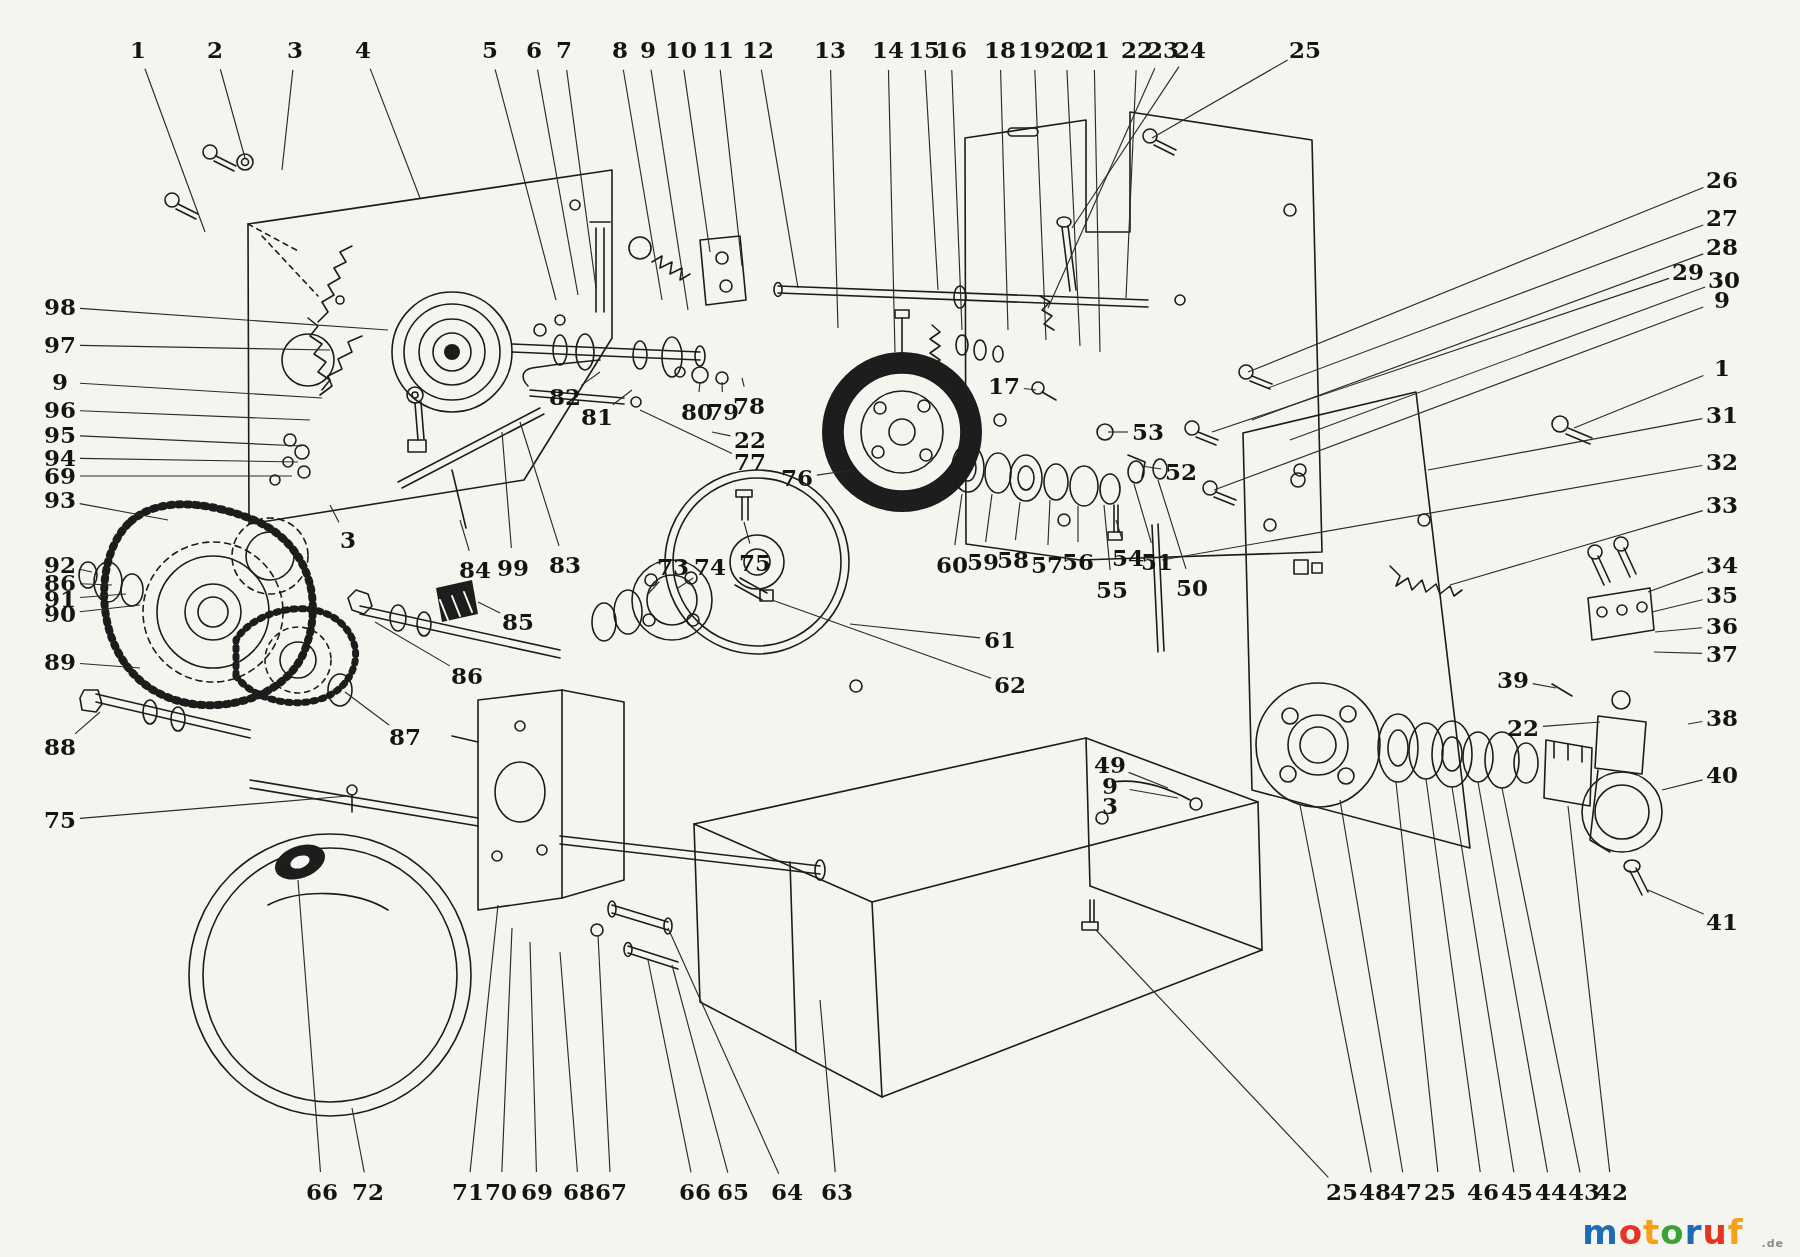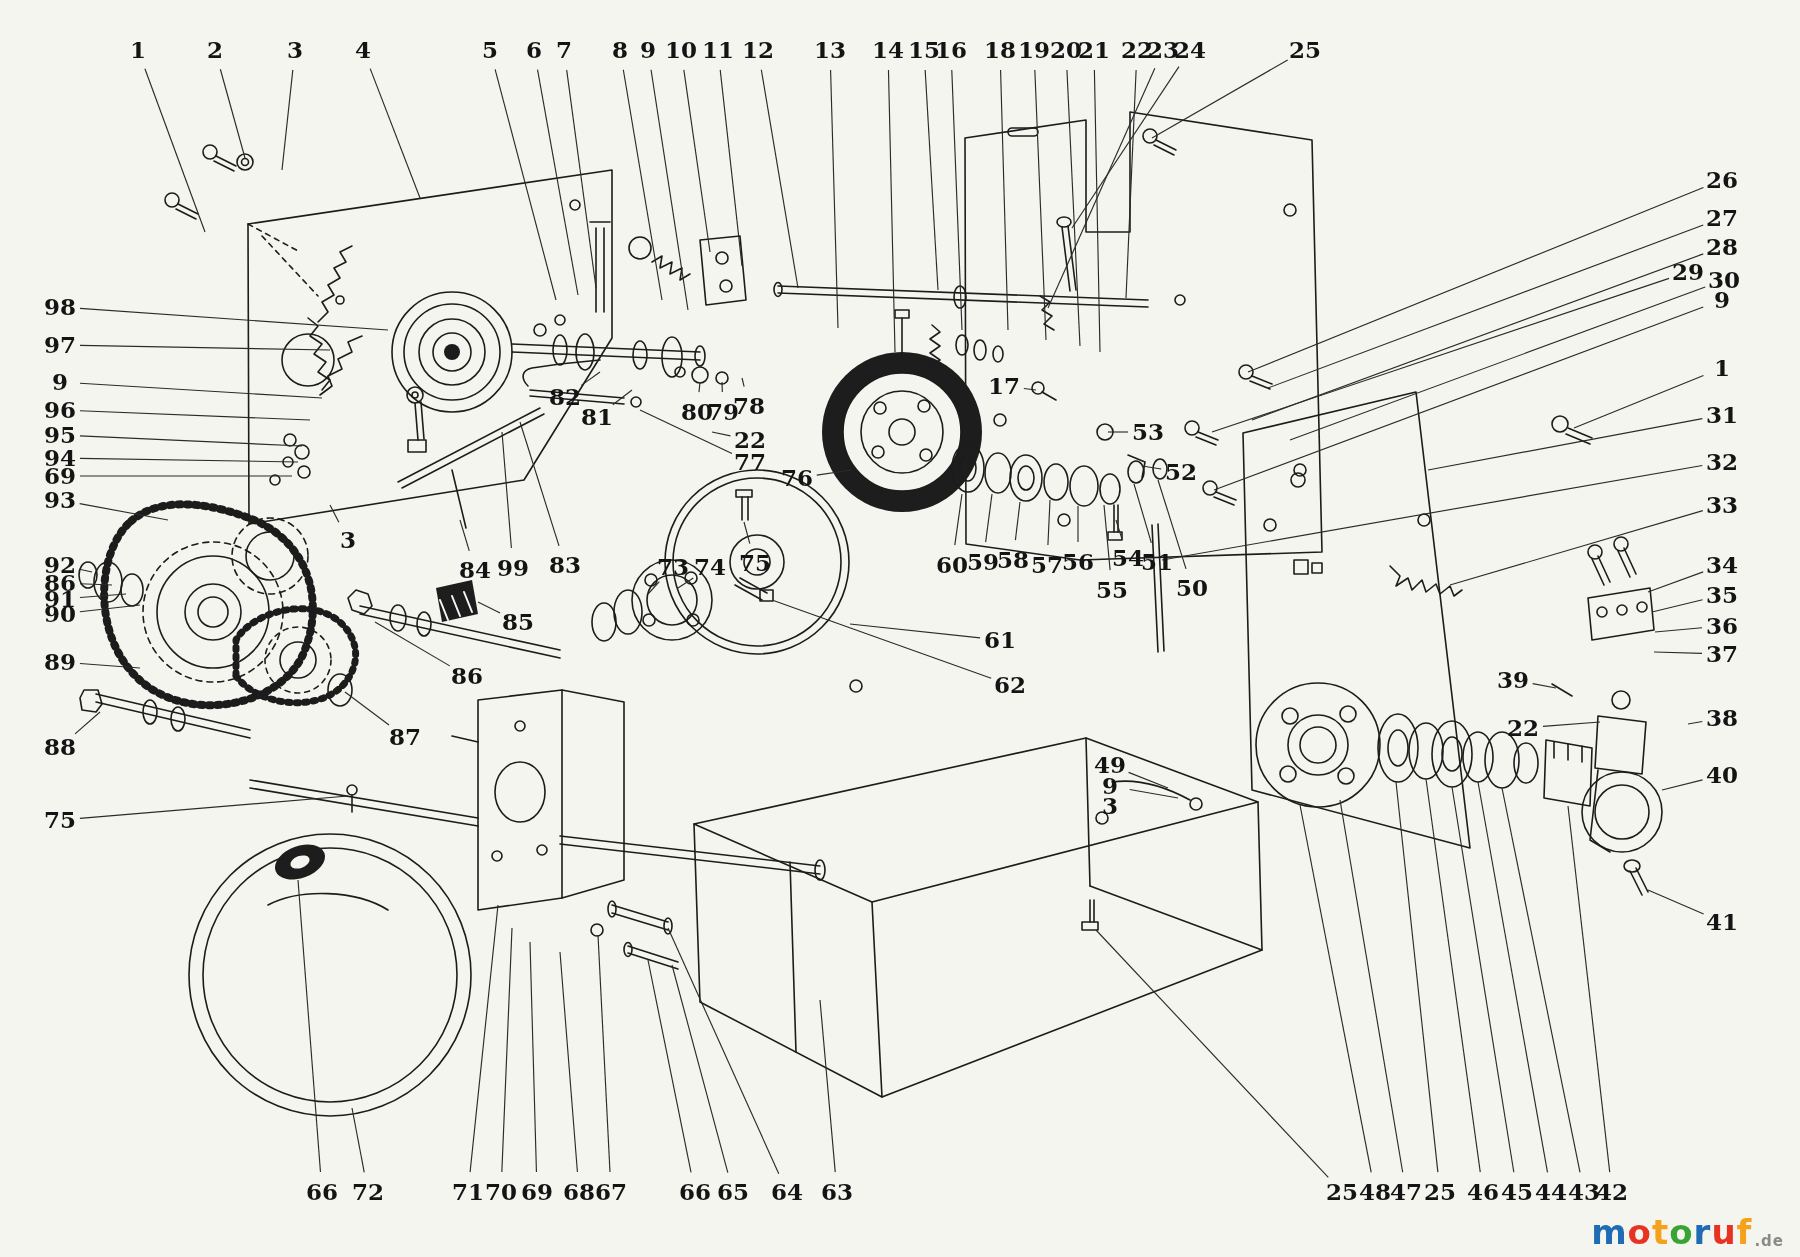--- a/index.html
+++ b/index.html
@@ -22,21 +22,21 @@
     stroke-width:1.15;
   }
   #watermark{
     position:absolute;right:16px;bottom:8px;
     font-family:"DejaVu Sans",sans-serif;
     font-weight:bold;font-size:34px;
     letter-spacing:1px;
     display:flex;align-items:flex-end;line-height:1;
   }
   #watermark .suffix{
-    font-size:15px;color:#8a8a8a;font-weight:bold;margin-left:2px;
+    font-size:11px;color:#8a8a8a;font-weight:bold;margin-left:18px;
   }
 </style>
 </head>
 <body>
 
 <div id="stage">
   <svg id="diagram-svg" viewBox="0 0 1800 1257">
 
     <g id="drawing" stroke="#1c1c1c" fill="none" stroke-width="1.6" stroke-linecap="round" stroke-linejoin="round">
 

